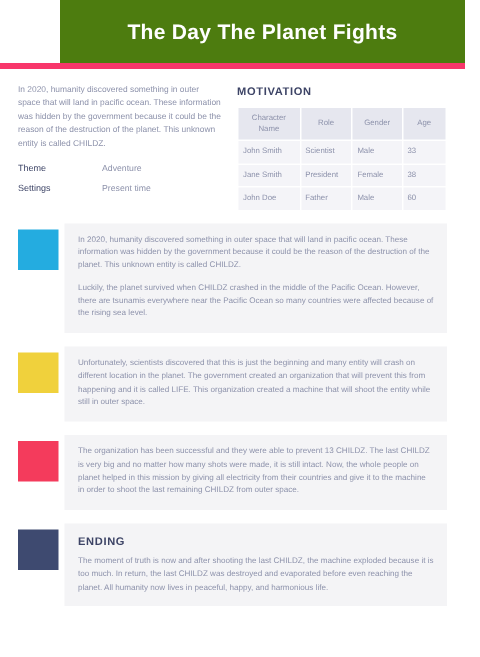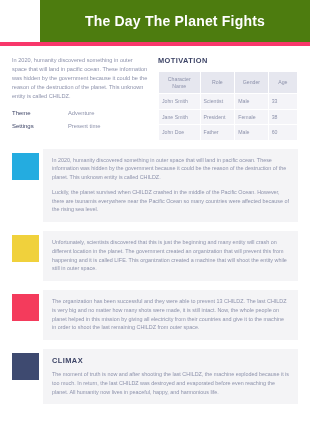--- a/index.html
+++ b/index.html
@@ -231,20 +231,20 @@
     <div class="section">
       <div class="swatch" style="background:#f43b5c;"></div>
       <div class="panel">
         <p class="panel-para">The organization has been successful and they were able to prevent 13 CHILDZ. The last CHILDZ is very big and no matter how many shots were made, it is still intact. Now, the whole people on planet helped in this mission by giving all electricity from their countries and give it to the machine in order to shoot the last remaining CHILDZ from outer space.</p>
       </div>
     </div>
 
     <div class="section">
       <div class="swatch" style="background:#3e4a70;"></div>
       <div class="panel">
-        <div class="panel-title">CLIMAX</div>
+        <div class="panel-title">ENDING</div>
         <p class="panel-para">The moment of truth is now and after shooting the last CHILDZ, the machine exploded because it is too much. In return, the last CHILDZ was destroyed and evaporated before even reaching the planet. All humanity now lives in peaceful, happy, and harmonious life.</p>
       </div>
     </div>
 
   </div>
 
 </div>
 
 </body></html>

